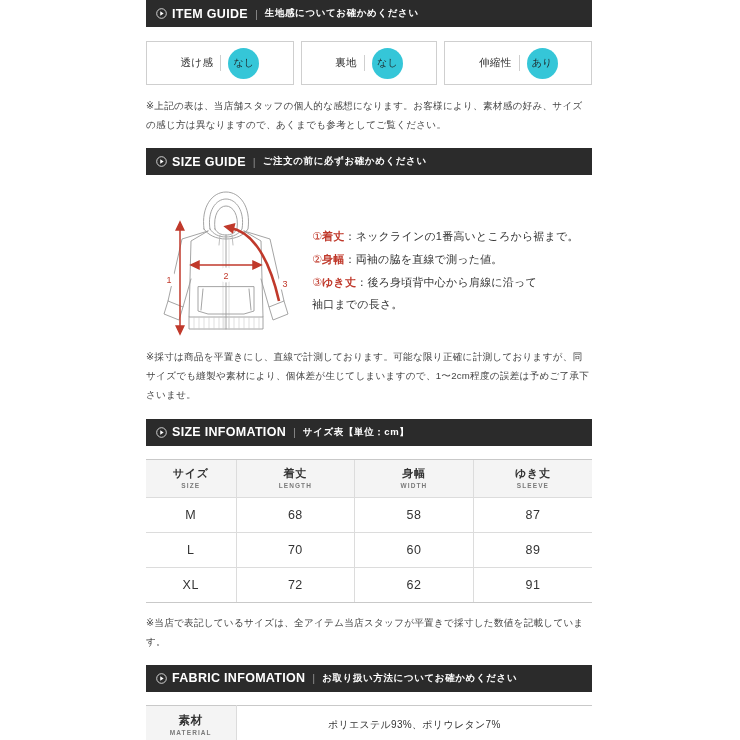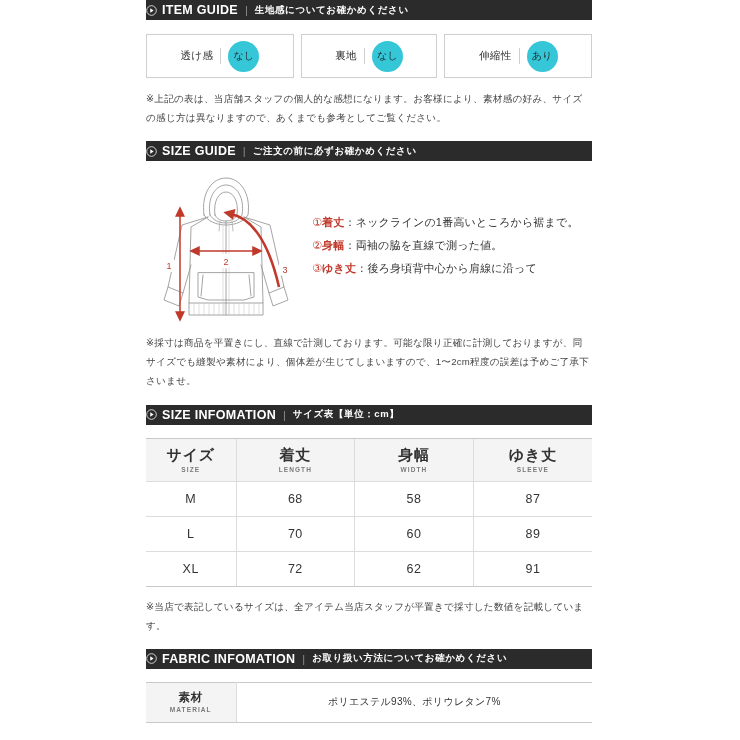--- a/index.html
+++ b/index.html
@@ -24,24 +24,24 @@
     position: absolute;
     left: 146px;
     top: 0;
     width: 446px;
   }
 
   
   .bar {
     background: #2b2b2b;
     color: #ffffff;
-    height: 20px;
+    height: 27px;
     display: flex;
     align-items: center;
-    padding: 0 0 0 0;
+    padding: 0 0 0 10px;
     box-sizing: border-box;
   }
   .bar .play-icon {
     width: 11px;
     height: 11px;
     flex: 0 0 auto;
     margin-right: 5px;
     display: block;
   }
   .bar .en {
@@ -165,21 +165,21 @@
     border-left: none;
   }
   table.size-table thead th {
     background: #f4f4f4;
     border-top: 1px solid #c9c9c9;
     border-bottom: 1px solid #dcdcdc;
     padding: 7px 0 8px 0;
   }
   .th-jp {
     display: block;
-    font-size: 15px;
+    font-size: 11px;
     font-weight: bold;
     color: #333;
     letter-spacing: 0.8px;
     line-height: 1.25;
   }
   .th-en {
     display: block;
     font-size: 6.5px;
     font-weight: bold;
     color: #7a7a7a;
@@ -342,20 +342,21 @@
       <div class="guide-legend">
         <div class="legend-line">
           <span class="num">①</span><span class="key">着丈</span><span>：ネックラインの1番高いところから裾まで。</span>
         </div>
         <div class="legend-line">
           <span class="num">②</span><span class="key">身幅</span><span>：両袖の脇を直線で測った値。</span>
         </div>
         <div class="legend-line">
           <span class="num">③</span><span class="key">ゆき丈</span><span>：後ろ身頃背中心から肩線に沿って</span>
         </div>
+        <div class="legend-line">袖口までの長さ。</div>
       </div>
     </div>
 
     <p class="note" style="margin-top:6px;">※採寸は商品を平置きにし、直線で計測しております。可能な限り正確に計測しておりますが、同サイズでも縫製や素材により、個体差が生じてしまいますので、1〜2cm程度の誤差は予めご了承下さいませ。</p>
 
     <div class="bar" style="margin-top:14px;">
       <svg class="play-icon" viewBox="0 0 24 24">
         <circle cx="12" cy="12" r="10.5" fill="none" stroke="#ffffff" stroke-width="1.7"></circle>
         <path d="M9.3 7 L16.6 12 L9.3 17 Z" fill="#ffffff"></path>
       </svg>

